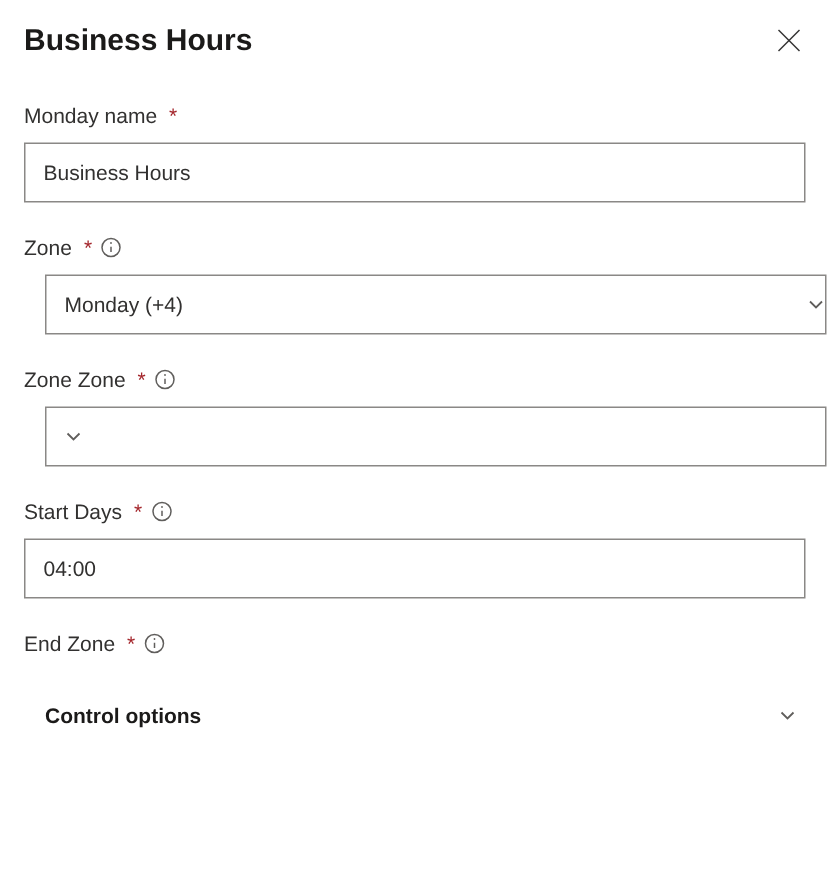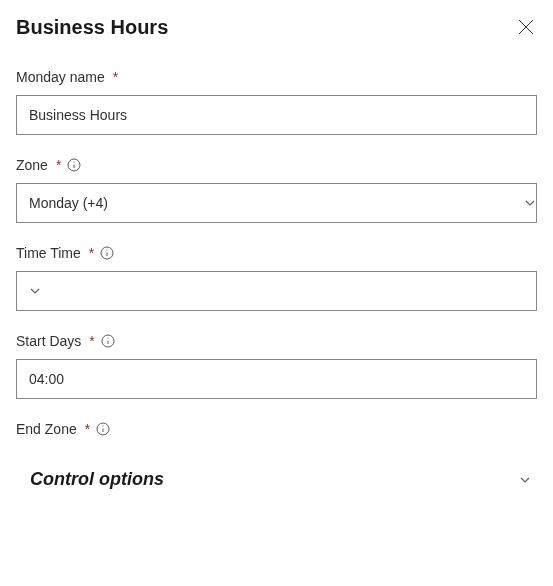--- a/index.html
+++ b/index.html
@@ -68,40 +68,40 @@
       color: #323130;
       padding: 0 12px;
       outline: none;
     }
     .select-input {
       display: flex;
       align-items: center;
       justify-content: space-between;
       cursor: pointer;
       padding-right: 0;
+      margin-left: 14px;
     }
     .select-value { flex: 1; }
     .chevron {
       display: inline-flex;
       color: #605e5c;
     }
     .chevron svg { width: 12px; height: 12px; }
     .accordion {
       display: flex;
       align-items: center;
       justify-content: space-between;
       padding: 10px 6px 10px 14px;
       cursor: pointer;
       margin-top: 6px;
     }
     .accordion-title {
-      font-size: 18px;
+      font-size: 14px;
       font-weight: 600;
       color: #1b1a19;
-      font-style: italic;
     }
   </style>
 </head>
 <body>
 
 <div class="header">
   <h1 class="title">Business Hours</h1>
   <button class="close-btn">
     <span>
       <svg viewBox="0 0 18 18" stroke="currentColor" stroke-width="1" fill="none">
@@ -137,21 +137,21 @@
     <span class="chevron">
       <svg viewBox="0 0 12 12" fill="none" stroke="currentColor" stroke-width="1.2">
         <polyline points="2,4 6,8 10,4"></polyline>
       </svg>
     </span>
   </div>
 </div>
 
 <div class="field">
   <div class="field-label">
-    <span>Time Time</span>
+    <span>Zone Zone</span>
     <span class="req">*</span>
     <span class="info-icon">
       <svg viewBox="0 0 14 14" fill="none" stroke="currentColor" stroke-width="1">
         <circle cx="7" cy="7" r="6"></circle>
         <line x1="7" y1="6.5" x2="7" y2="10"></line>
         <circle cx="7" cy="4" r="0.6" fill="currentColor" stroke="none"></circle>
       </svg>
     </span>
   </div>
   <div class="select-input" role="combobox" tabindex="0">

